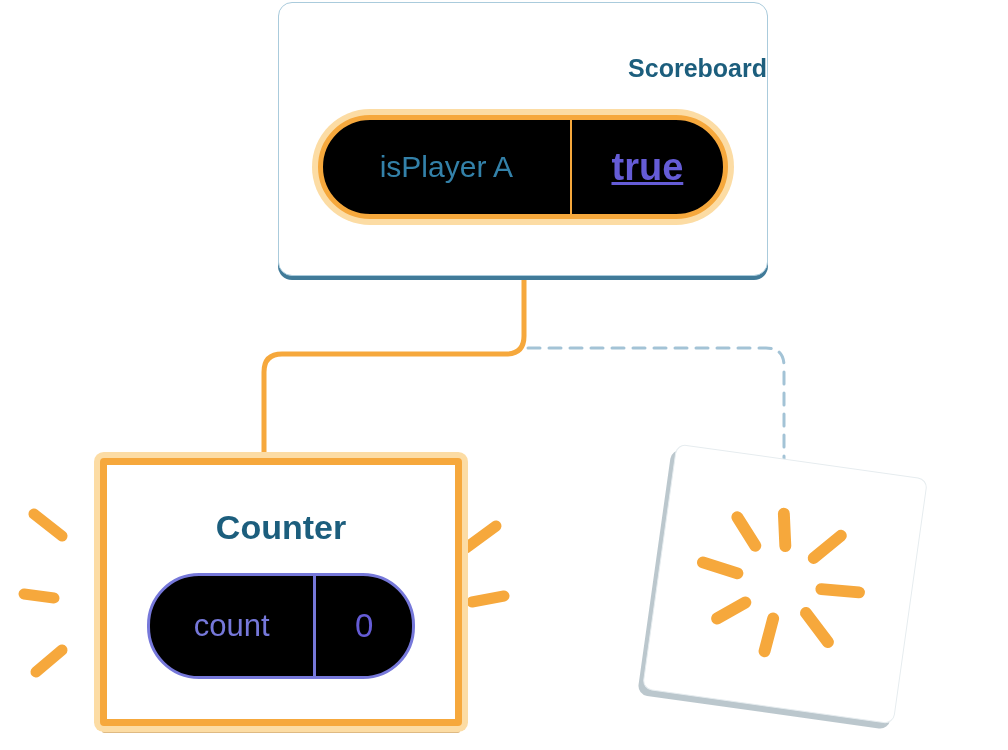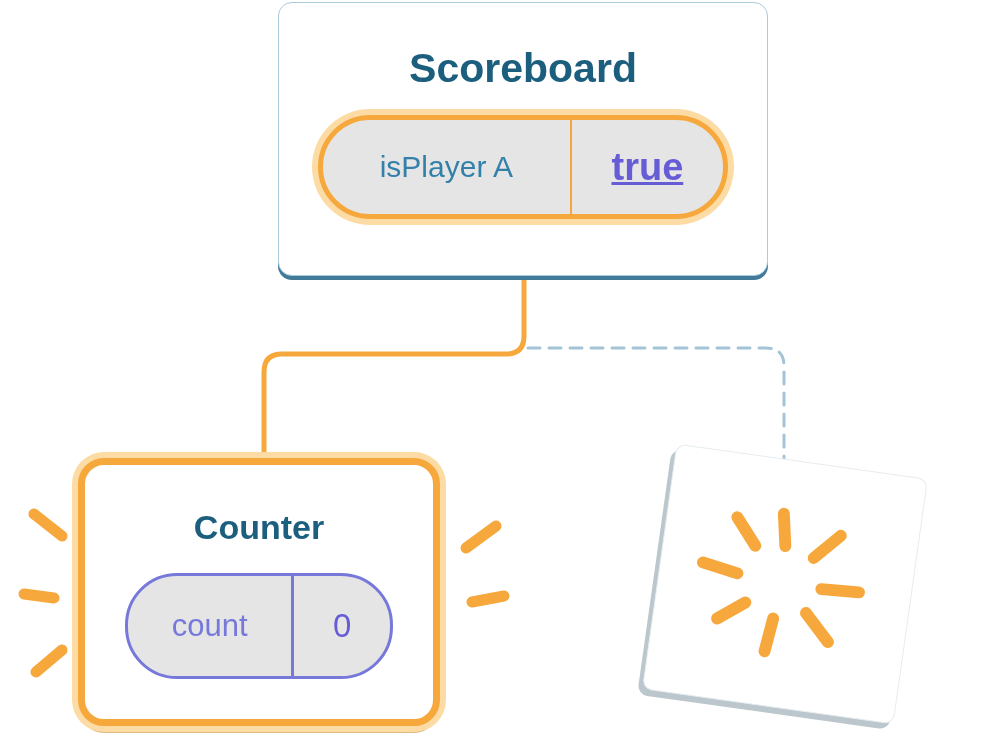--- a/index.html
+++ b/index.html
@@ -32,27 +32,28 @@
     border: 1.5px solid var(--card-border-blue, #AACBDC);
     box-shadow: 0 4px 0 var(--card-shadow-blue, #417B99);
   }
   .card-title {
     text-align: center;
     font-weight: 600;
     color: var(--title-blue, #1C5E7D);
   }
   .scoreboard .card-title {
     padding-top: 44px;
-    font-size: 41px;
+    font-size: 25px;
     line-height: 42px;
+    text-align: right;
   }
   .pill {
     display: flex;
     align-items: stretch;
-    background: #e5e5e5;
+    background: #000000;
     box-sizing: border-box;
   }
   .pill .cell {
     display: flex;
     align-items: center;
     justify-content: center;
   }
   .pill-orange {
     width: 410px; height: 104px;
     margin: 26px auto 0 auto;
@@ -72,23 +73,23 @@
   .pill-orange .cell.value {
     flex: 38 0 0;
     font-size: 38px;
     font-weight: 700;
     color: var(--value-purple, #655CD6);
     text-decoration: underline;
   }
 
   
   .counter {
-    left: 78px; top: 458px;
+    left: 100px; top: 458px;
     width: 362px; height: 268px;
-    border-radius: 26px;
+    border-radius: 4px;
     border: 7px solid var(--accent-orange, #F6A83C);
     box-shadow: 0 0 0 6px var(--accent-orange-soft, #FCDCA4),
                 0 9px 0 -2px rgba(197, 130, 30, 0.55);
   }
   .counter .card-title {
     padding-top: 40px;
     font-size: 34px;
     line-height: 44px;
   }
   .pill-purple {

